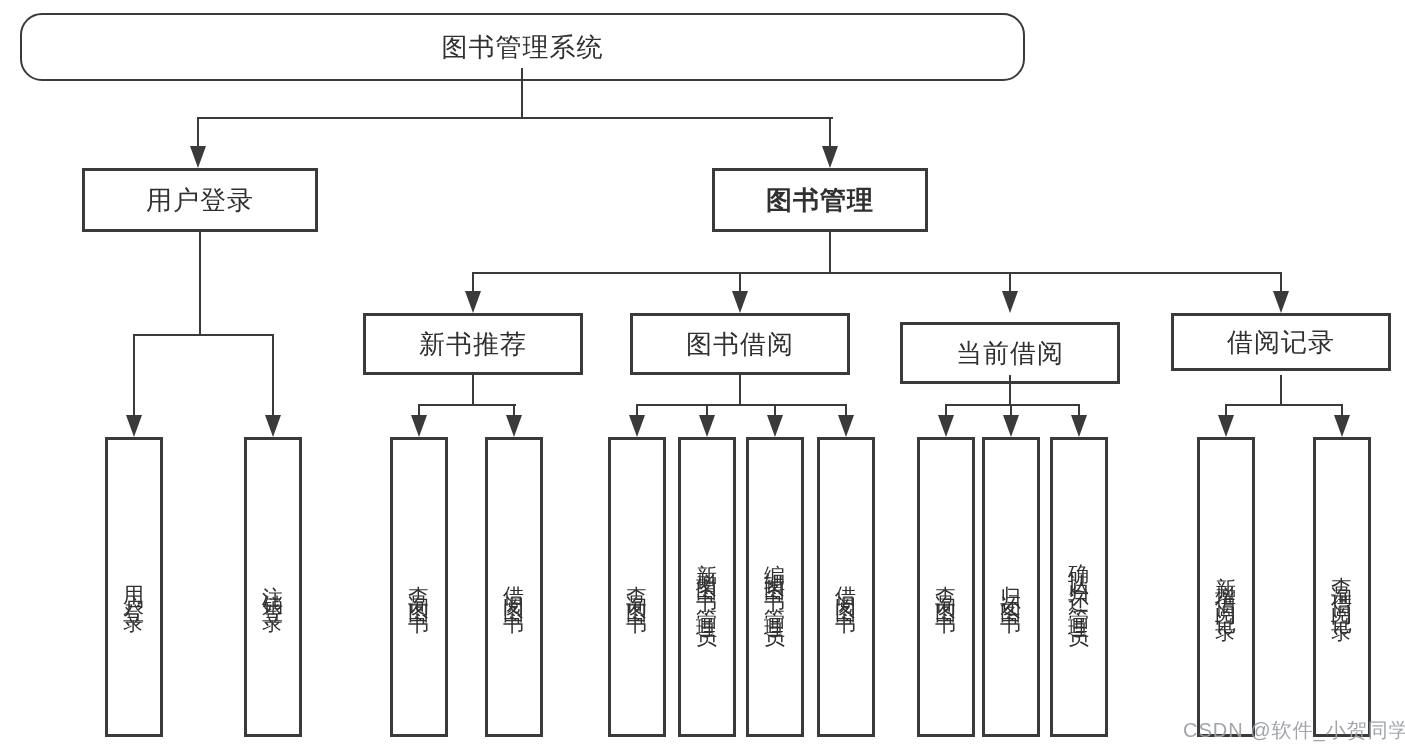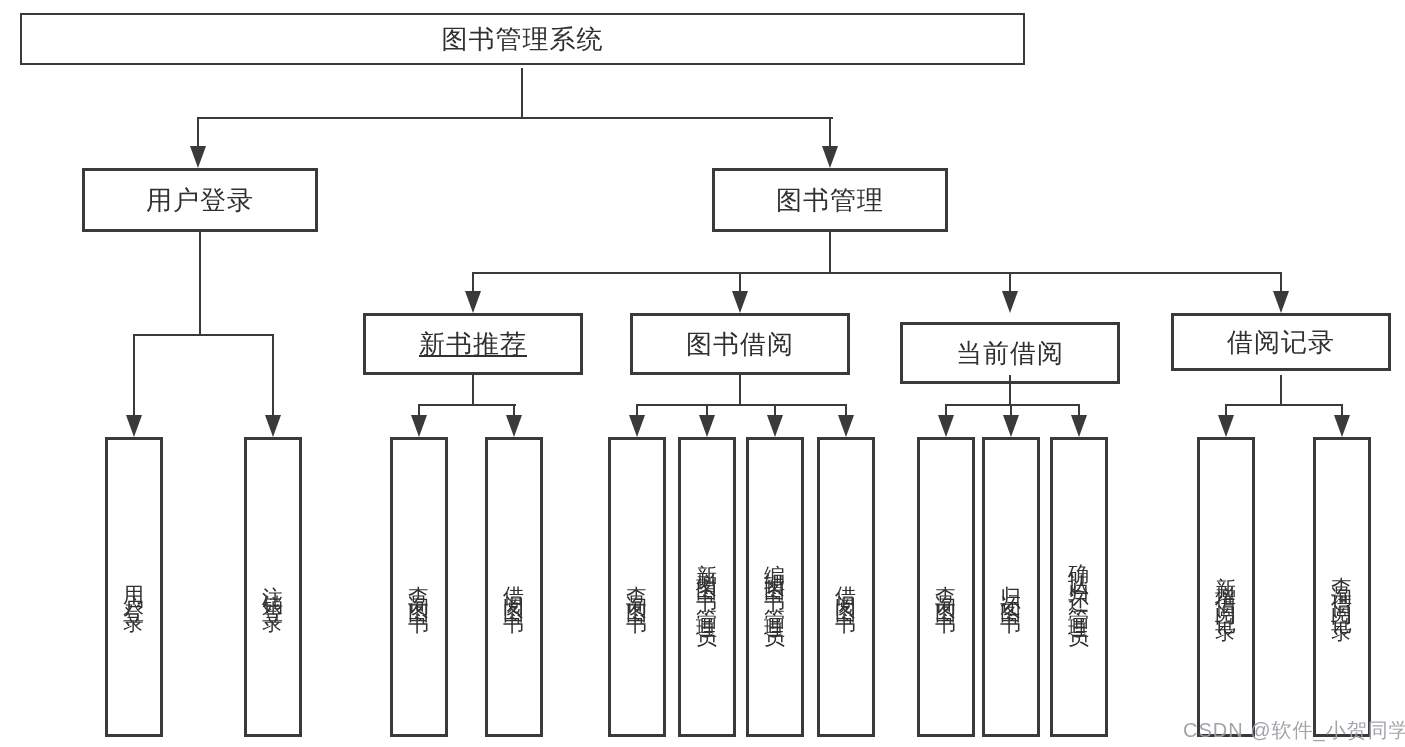--- a/index.html
+++ b/index.html
@@ -29,32 +29,32 @@
     position:absolute; left:1183px; top:717px; z-index:5;
     font-size:20px; color:#9da1a6; letter-spacing:1px; white-space:nowrap;
     opacity:0.95;
   }
 </style>
 </head>
 <body>
 
 <div class="canvas">
 
-  <div class="box root hlabel" style="left:20px;top:13px;width:1005px;height:52px;">
+  <div class="box root hlabel" style="left:20px;top:13px;width:1005px;height:68px;border-radius:22px;">
     <span>图书管理系统</span>
   </div>
 
   <div class="box hlabel" style="left:82px;top:168px;width:236px;height:64px;">
     <span>用户登录</span>
   </div>
-  <div class="box hlabel" style="left:712px;top:168px;width:236px;height:64px;">
+  <div class="box hlabel" style="left:712px;top:168px;width:216px;height:64px;font-weight:bold;">
     <span>图书管理</span>
   </div>
 
-  <div class="box hlabel" style="left:363px;top:313px;width:220px;height:62px;text-decoration:underline;">
+  <div class="box hlabel" style="left:363px;top:313px;width:220px;height:62px;">
     <span>新书推荐</span>
   </div>
   <div class="box hlabel" style="left:630px;top:313px;width:220px;height:62px;">
     <span>图书借阅</span>
   </div>
   <div class="box hlabel" style="left:900px;top:322px;width:220px;height:62px;">
     <span>当前借阅</span>
   </div>
   <div class="box hlabel" style="left:1171px;top:313px;width:220px;height:58px;">
     <span>借阅记录</span>

